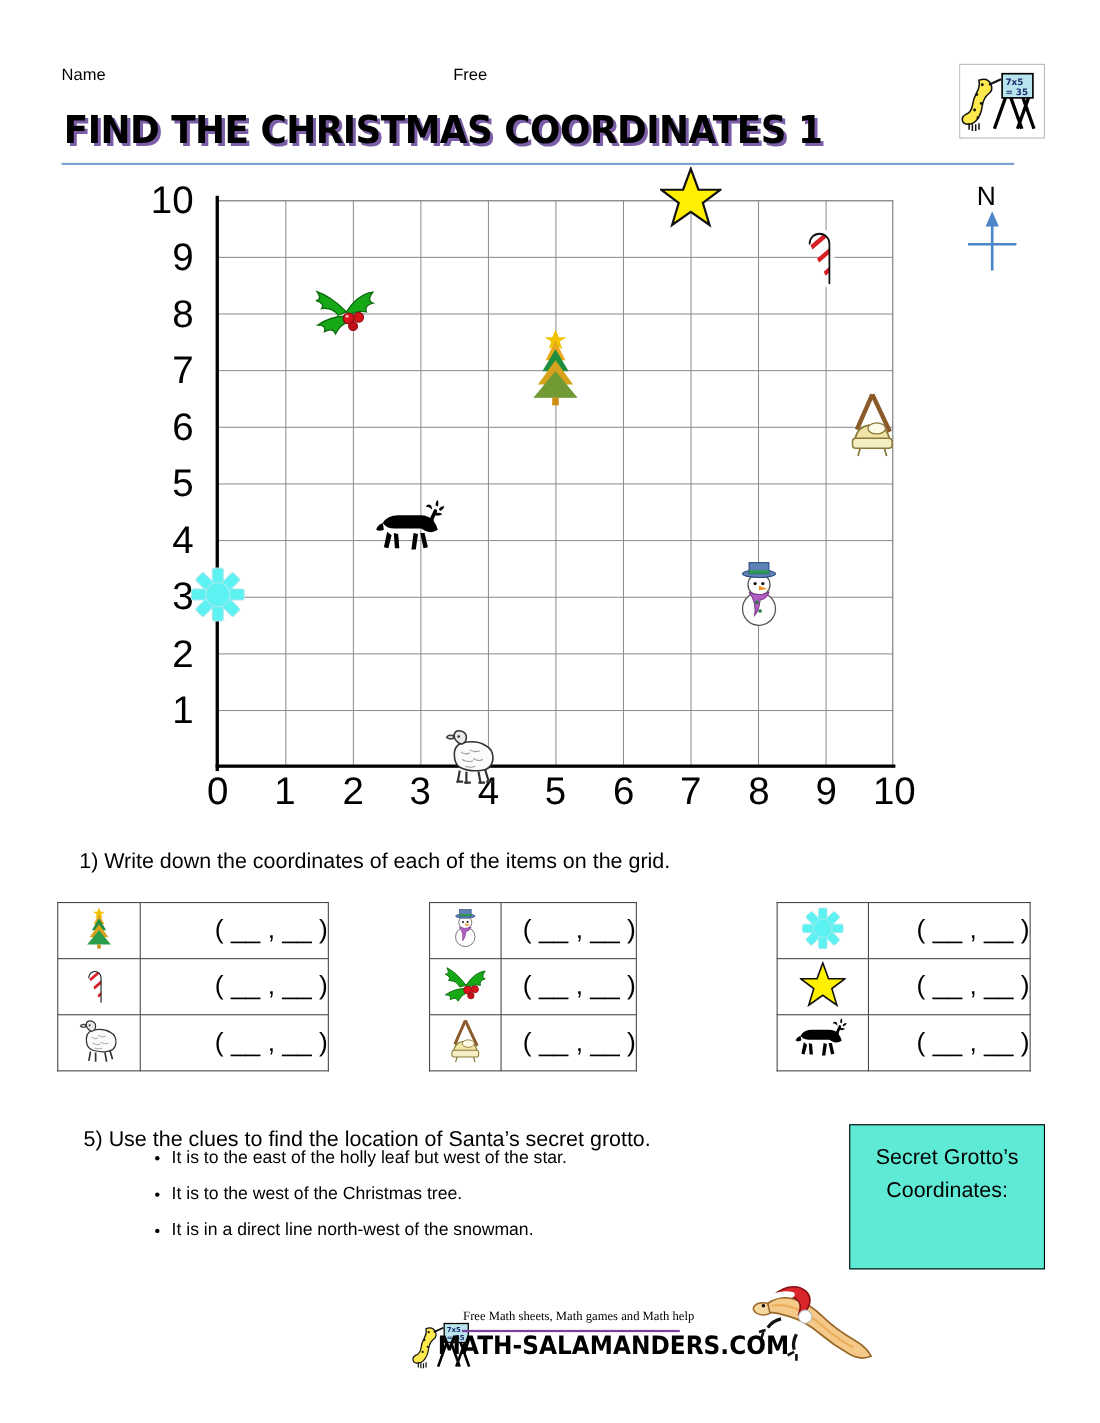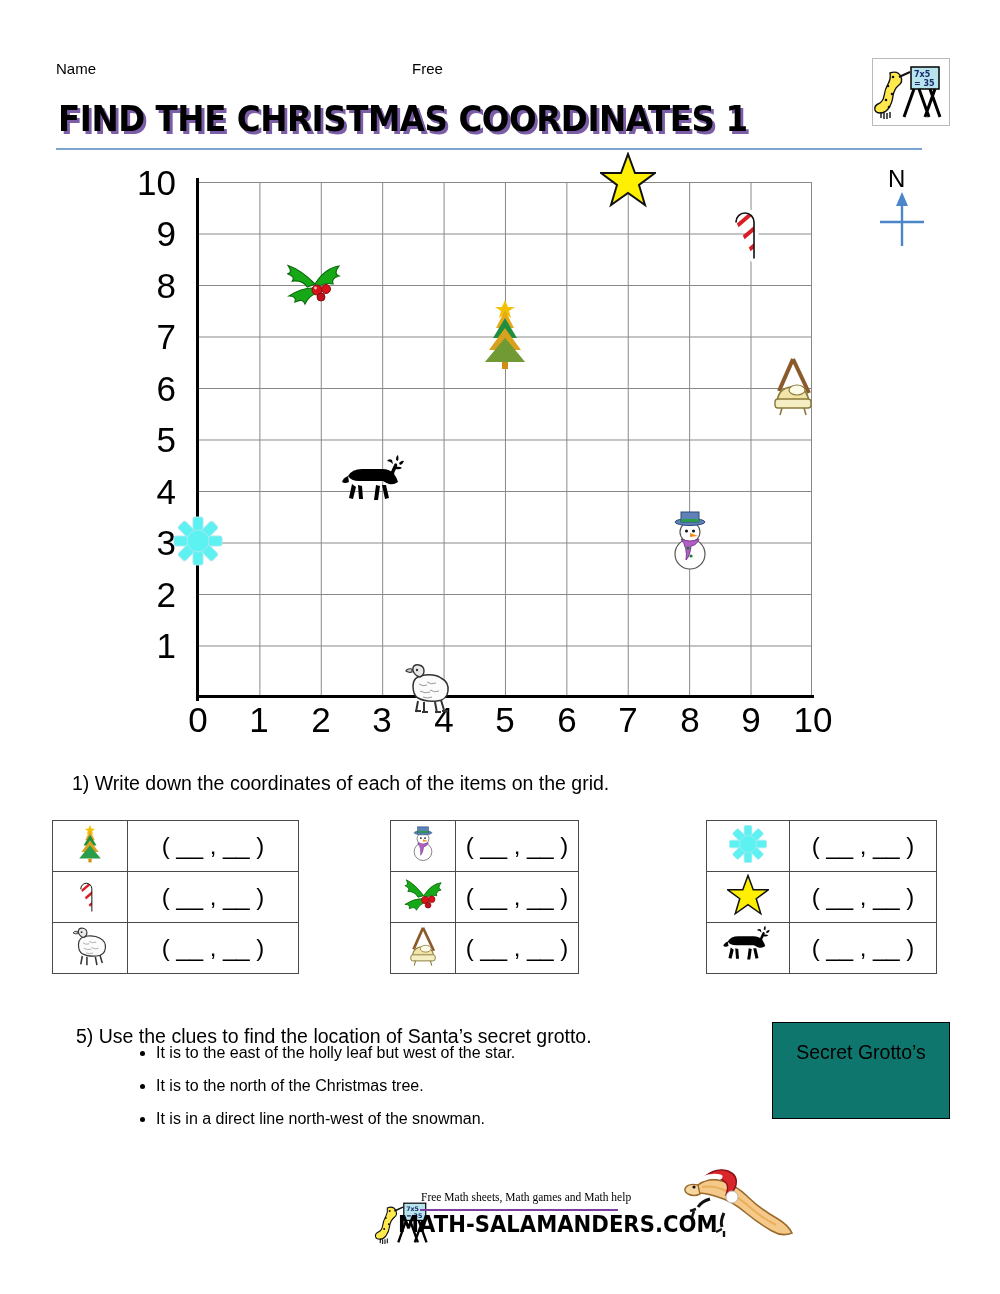--- a/index.html
+++ b/index.html
@@ -124,21 +124,21 @@
     border-collapse: collapse;
     background: #fff;
   }
   .tbl td {
     border: 1px solid #4a4a4a;
     padding: 0;
     vertical-align: middle;
     text-align: center;
   }
   .tbl td.pic { width: 74px; height: 50px; }
-  .tbl td.ans { width: 170px; height: 50px; font-size: 24px; }
+  .tbl td.ans { width: 170px; height: 50px; font-size: 24px; text-align: right; }
   .tbl2 td.pic { width: 64px; }
   .tbl2 td.ans { width: 122px; }
   .tbl3 td.pic { width: 82px; }
   .tbl3 td.ans { width: 146px; }
 
   
   .q2 {
     position: absolute;
     left: 76px; top: 1025px;
     font-size: 19.5px;
@@ -148,23 +148,23 @@
     left: 112px; top: 1028px;
     width: 640px;
     margin: 16px;
     padding: 0 0 0 28px;
     font-size: 16px;
   }
   .clues li { margin-bottom: 15px; }
   .grotto {
     position: absolute;
     left: 772px; top: 1022px;
-    width: 178px; height: 97px;
+    width: 178px; height: 132px;
     border: 1.5px solid #000;
-    background: #0f766e;
+    background: #5eead4;
     text-align: center;
     font-size: 19.5px;
     box-sizing: border-box;
     padding-top: 14px;
     line-height: 1.55;
   }
   .grotto .coord { font-size: 21px; margin-top: 10px; }
 
   
   .footer-logo { position: absolute; left: 374px; top: 1196px; }
@@ -531,26 +531,27 @@
       </svg>
     </td>
     <td class="ans">( __ , __ )</td>
   </tr>
 </tbody>
   </table>
 
 <div class="q2">5)  Use the clues to find the location of Santa’s secret grotto.</div>
 <ul class="clues">
   <li>It is to the east of the holly leaf but west of the star.</li>
-  <li>It is to the north of the Christmas tree.</li>
+  <li>It is to the west of the Christmas tree.</li>
   <li>It is in a direct line north-west of the snowman.</li>
 </ul>
 
 <div class="grotto">
   <div>Secret Grotto’s</div>
+  <div>Coordinates:</div>
 </div>
 
 <svg class="footer-logo" width="58" height="52" viewBox="0 0 74 64">
   <rect x="38" y="8" width="28" height="22" fill="#b8e4ee" stroke="#000" stroke-width="1.5"></rect>
   <text x="41" y="18" font-family="DejaVu Sans, sans-serif" font-size="8" font-weight="bold" fill="#1a2a6a">7x5</text>
   <text x="41" y="27" font-family="DejaVu Sans, sans-serif" font-size="8" font-weight="bold" fill="#1a2a6a">= 35</text>
   <path d="M41 30 L31 58 M46 30 L56 58 M57 30 L67 58 M62 30 L52 58" stroke="#000" stroke-width="3" fill="none"></path>
   <path d="M17 14 q8 -3 11 4 q2 5 -2 8 q-5 4 -6 11 q-1 8 -5 13 q-3 4 -8 4 q-4 0 -5 -3 q-1 -4 3 -6 q5 -2 6 -8 q1 -7 4 -12 q3 -5 2 -11 z" fill="#ffe94d" stroke="#111" stroke-width="1.4"></path>
   <circle cx="20" cy="18" r="1.3" fill="#111"></circle>
     <circle cx="15" cy="27" r="1.3" fill="#111"></circle>

